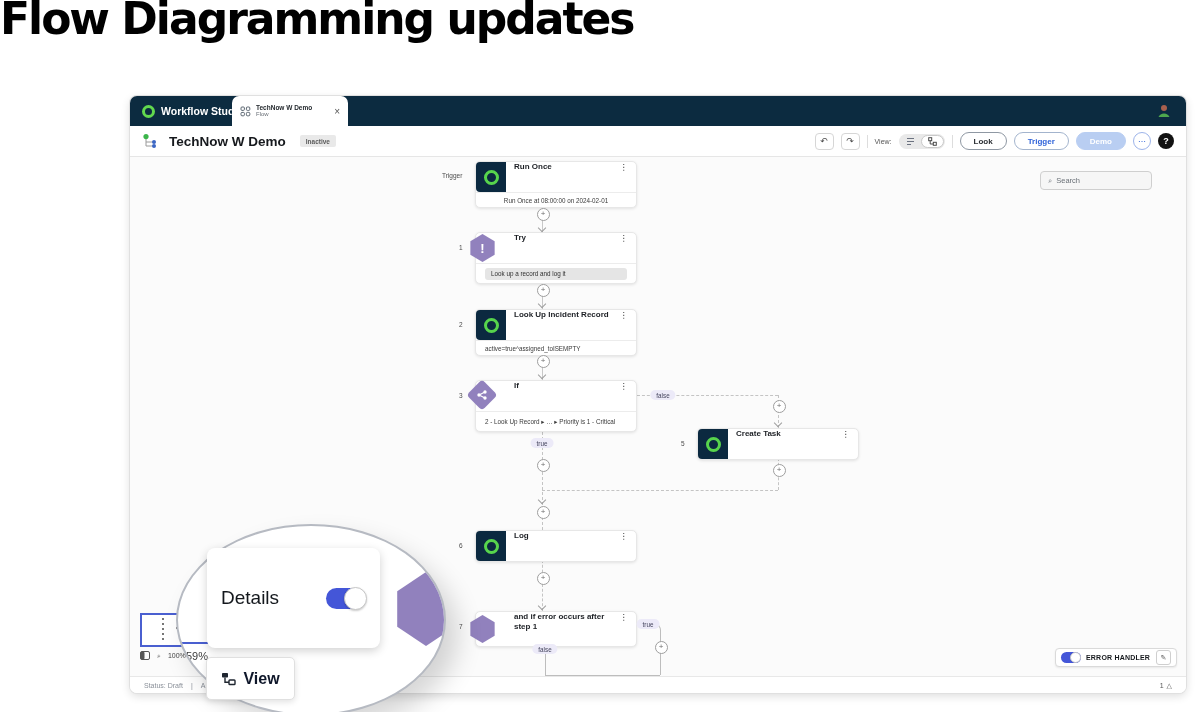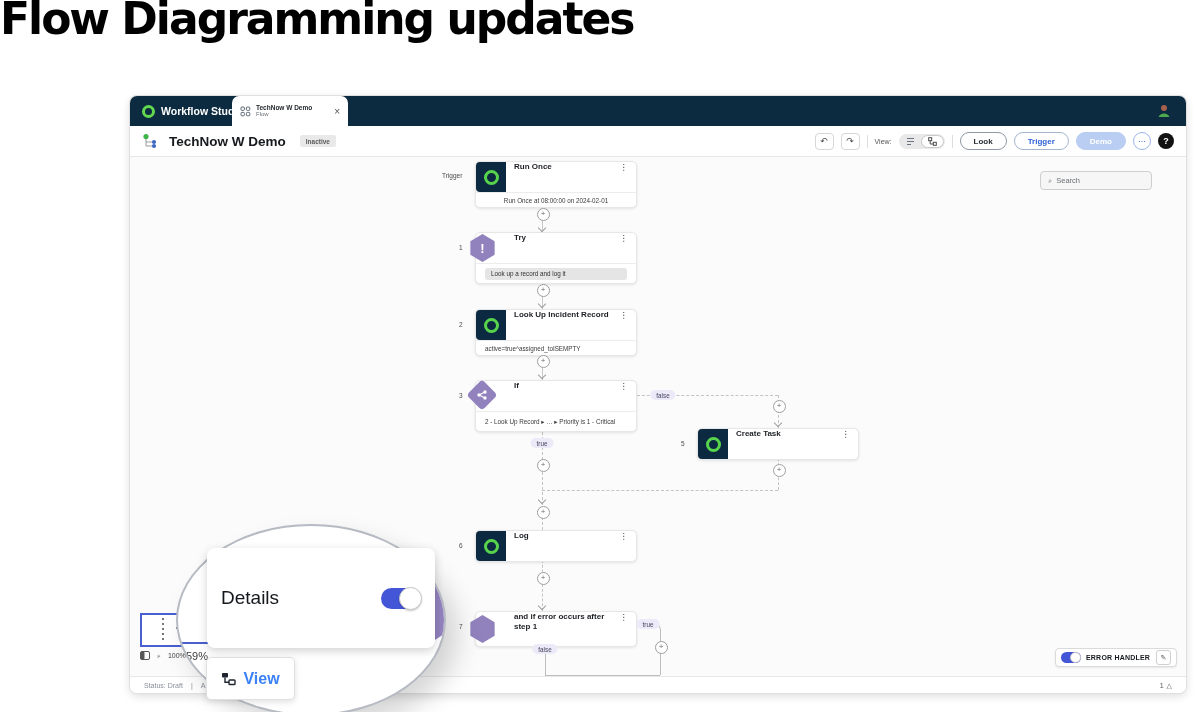--- a/index.html
+++ b/index.html
@@ -114,31 +114,31 @@
 
   
   .bubble{position:absolute;left:176px;top:524px;width:266px;height:188px;border-radius:50%;background:#fff;
       border:2px solid #b6bac2;box-shadow:12px 14px 26px rgba(0,0,0,.16);overflow:hidden;z-index:10}
   .bighex{position:absolute;left:216px;top:46px;width:64px;height:74px;background:#9181bd;
       clip-path:polygon(50% 0,95% 26%,95% 74%,50% 100%,5% 74%,5% 26%)}
   .mm-h{position:absolute;left:0;top:116px;width:39px;border-top:2.5px solid #4a5fd0}
   .mm-v{position:absolute;left:37px;top:88px;height:30px;border-left:2.5px solid #4a5fd0}
   .zoomfrag{position:absolute;left:8px;top:124px;font-size:11px;color:#3c3c3c}
 
-  .callout-card{position:absolute;left:207px;top:548px;width:228px;height:100px;background:#fff;border-radius:8px;
+  .callout-card{position:absolute;left:207px;top:548px;width:173px;height:100px;background:#fff;border-radius:8px;
       box-shadow:0 3px 10px rgba(0,0,0,.18);z-index:11;display:flex;flex-direction:column;justify-content:space-around;
       padding:6px 14px;box-sizing:border-box}
   .crow{display:flex;align-items:center;justify-content:space-between}
   .clabel{font-size:19px;color:#14181d}
   .toggle{width:40px;height:21px;border-radius:11px;background:#4456d8;position:relative;flex:none}
   .toggle:after{content:"";position:absolute;right:-1px;top:-1px;width:23px;height:23px;border-radius:50%;
       background:#fff;border:1px solid #c6c6c6;box-sizing:border-box;box-shadow:0 1px 2px rgba(0,0,0,.2)}
   .viewbtn{position:absolute;left:206px;top:657px;width:87px;height:41px;background:#fff;border:1px solid #e0e0e0;
       border-radius:5px;box-shadow:0 2px 6px rgba(0,0,0,.12);z-index:11;display:flex;align-items:center;
-      justify-content:center;gap:7px;font-size:16px;font-weight:700;color:#3b82f6}
+      justify-content:center;gap:7px;font-size:16px;font-weight:700;color:#0f172a}
 </style>
 </head>
 <body>
 
 <h1 class="page-title">Flow Diagramming updates</h1>
 
 <div class="app">
 
   <div class="appbar">
     <div class="brand">

